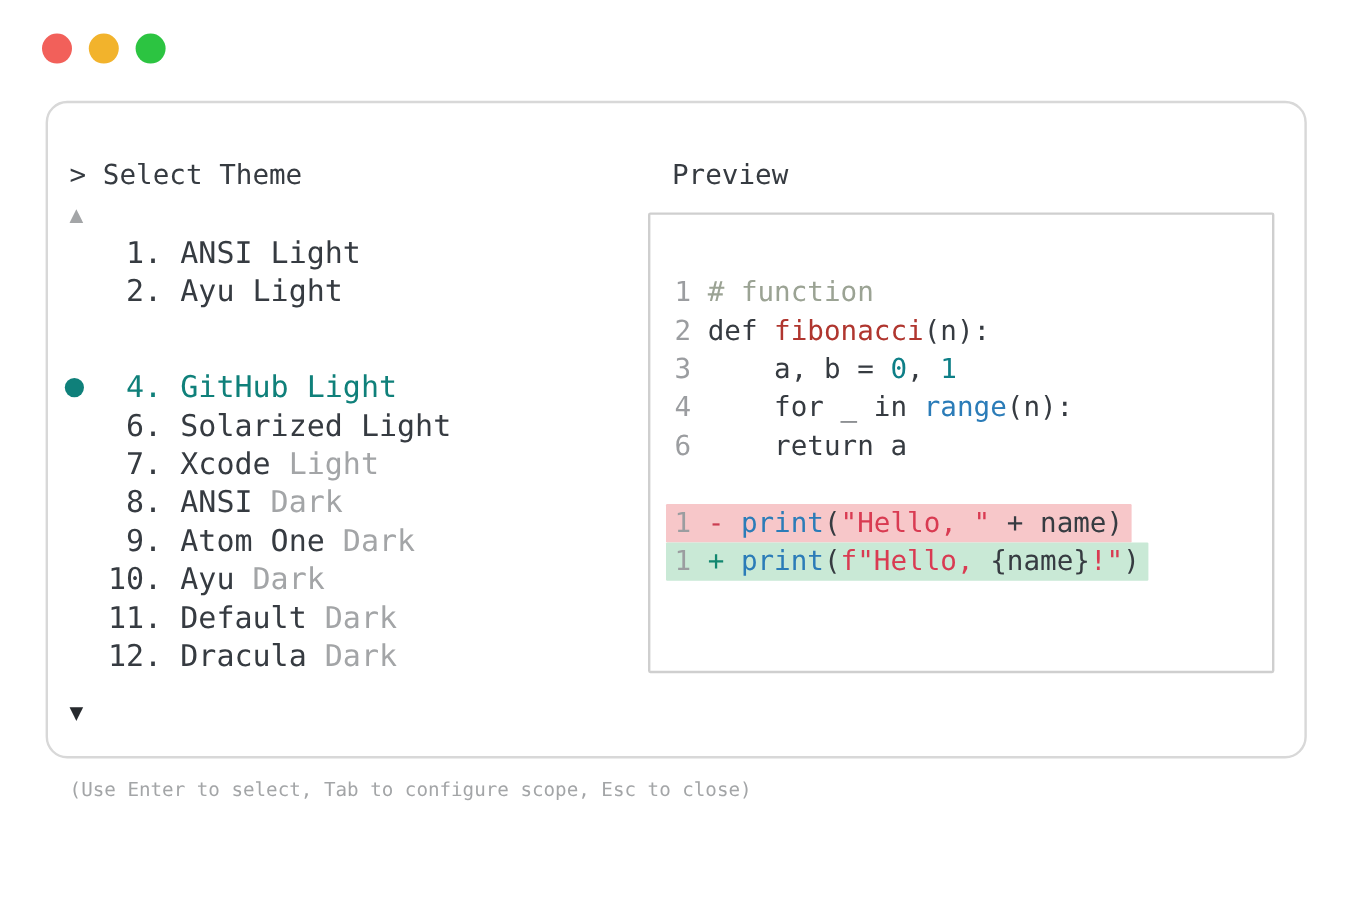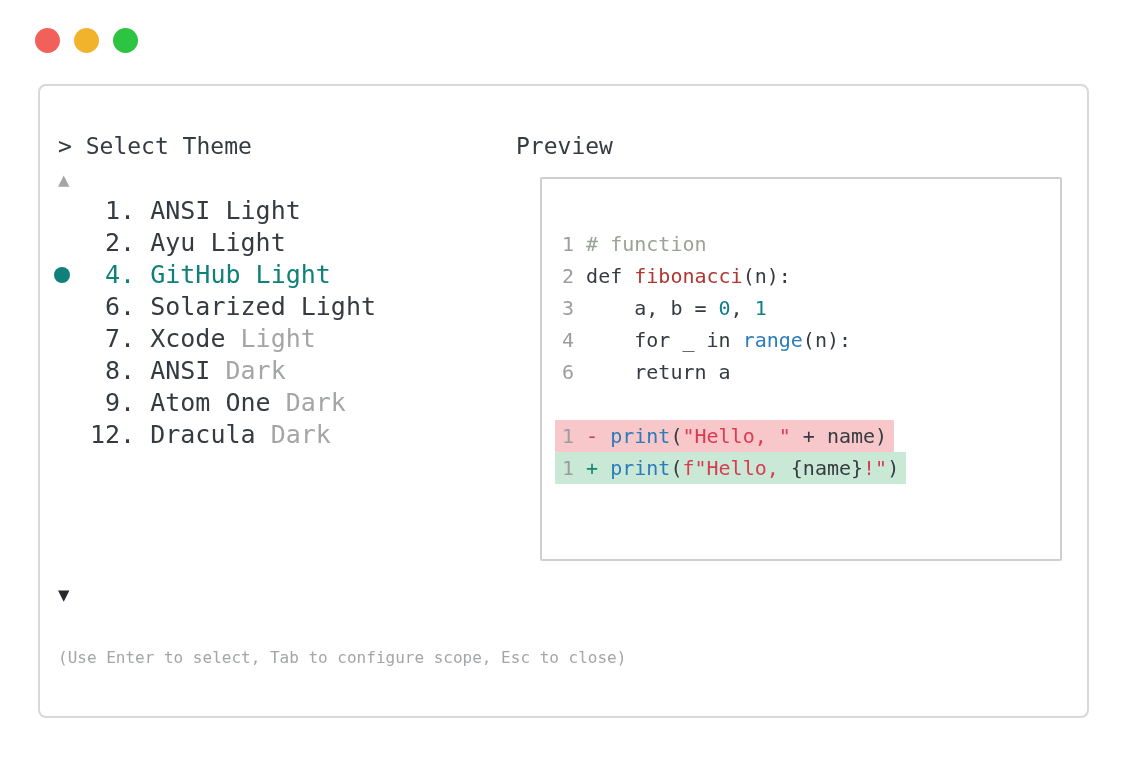--- a/index.html
+++ b/index.html
@@ -12,63 +12,63 @@
 
   
   .traffic-lights { position: absolute; left: 35px; top: 28px; display: flex; gap: 14px; }
   .tl { width: 25px; height: 25px; border-radius: 50%; display: inline-block; }
   .tl.red    { background: var(--tl-red); }
   .tl.yellow { background: var(--tl-yellow); }
   .tl.green  { background: var(--tl-green); }
 
   
   .window {
-    position: absolute; left: 38px; top: 84px; width: 1051px; height: 634px;
-    background: #fff; border: 2px solid var(--c-border-window); border-radius: 8px;
+    position: absolute; left: 38px; top: 84px; width: 1051px; height: 548px;
+    background: #fff; border: 2px solid var(--c-border-window); border-radius: 18px;
   }
 
   .picker-title, .preview-title {
     position: absolute; top: 46px; font-size: 23px; line-height: 28px;
     color: var(--c-dark); white-space: pre;
   }
   .picker-title { left: 18px; }
-  .preview-title { left: 476px; }
+  .preview-title { left: 520px; }
 
   .scroll-up {
     position: absolute; left: 18px; top: 82px; font-size: 19px; line-height: 22px;
     color: var(--c-dim); cursor: default;
   }
   .scroll-down {
     position: absolute; left: 18px; top: 494px; font-size: 19px; line-height: 28px;
     color: #26292d; cursor: default;
   }
 
   .theme-list { position: absolute; left: 50px; top: 109px; }
   .theme-row {
     position: relative; height: 32px; line-height: 32px; font-size: 25px;
     white-space: pre; color: var(--c-dark); cursor: pointer;
   }
   .theme-row .variant.dim { color: var(--c-dim); }
-  .theme-row.selected, .theme-row.selected .variant { color: var(--c-sel); }
+  .theme-row.selected, .theme-row.selected .variant { color: var(--c-sel); margin-top: 48px; }
   .theme-row.selected .bullet {
     position: absolute; left: -36px; top: 50%; margin-top: -8px;
     width: 16px; height: 16px; border-radius: 50%; background: var(--c-sel);
   }
 
   .hint {
     position: absolute; left: 18px; top: 556px; font-size: 16px; line-height: 32px;
     color: var(--c-dim); white-space: pre;
   }
 
   .preview-box {
     position: absolute; left: 500px; top: 91px; width: 522px; height: 384px;
     border: 2px solid var(--c-border-preview); border-radius: 2px; background: #fff;
     padding: 49px 0 0 13px; overflow: hidden;
   }
-  .code-line { height: 32px; line-height: 32px; font-size: 20px; white-space: pre; }
+  .code-line { height: 32px; line-height: 32px; font-size: 23px; white-space: pre; }
   .line-chip { display: inline-block; padding: 0 7px; border-radius: 1px; }
   .line-chip.bg-del { background: var(--bg-del); }
   .line-chip.bg-add { background: var(--bg-add); }
 
   .ln           { color: var(--c-ln); }
   .tok-code     { color: var(--c-dark); }
   .tok-comment  { color: var(--c-comment); }
   .tok-func     { color: var(--c-func); }
   .tok-num      { color: var(--c-num); }
   .tok-builtin  { color: var(--c-builtin); margin-top: 28px; }
@@ -93,20 +93,22 @@
 
     <div class="scroll-up">▲</div>
     <div class="theme-list" id="theme-list">
         <div class="theme-row"><span class="num"> 1. </span><span class="name">ANSI</span><span class="variant"> Light</span></div>
         <div class="theme-row"><span class="num"> 2. </span><span class="name">Ayu</span><span class="variant"> Light</span></div>
         <div class="theme-row selected"><span class="bullet"></span><span class="num"> 4. </span><span class="name">GitHub</span><span class="variant"> Light</span></div>
         <div class="theme-row"><span class="num"> 6. </span><span class="name">Solarized</span><span class="variant"> Light</span></div>
         <div class="theme-row"><span class="num"> 7. </span><span class="name">Xcode</span><span class="variant dim"> Light</span></div>
         <div class="theme-row"><span class="num"> 8. </span><span class="name">ANSI</span><span class="variant dim"> Dark</span></div>
         <div class="theme-row"><span class="num"> 9. </span><span class="name">Atom One</span><span class="variant dim"> Dark</span></div>
+        <div class="theme-row"><span class="num">10. </span><span class="name">Ayu</span><span class="variant dim"> Dark</span></div>
+        <div class="theme-row"><span class="num">11. </span><span class="name">Default</span><span class="variant dim"> Dark</span></div>
         <div class="theme-row"><span class="num">12. </span><span class="name">Dracula</span><span class="variant dim"> Dark</span></div>
       </div>
     <div class="scroll-down">▼</div>
 
     <div class="hint">(Use Enter to select, Tab to configure scope, Esc to close)</div>
 
     <div class="preview-box" id="preview-box">
         <div class="code-line"><span class="line-chip"><span class="ln">1 </span><span class="tok-comment"># function</span></span></div>
         <div class="code-line"><span class="line-chip"><span class="ln">2 </span><span class="tok-code">def </span><span class="tok-func">fibonacci</span><span class="tok-code">(n):</span></span></div>
         <div class="code-line"><span class="line-chip"><span class="ln">3 </span><span class="tok-code">    a, b = </span><span class="tok-num">0</span><span class="tok-code">, </span><span class="tok-num">1</span></span></div>

